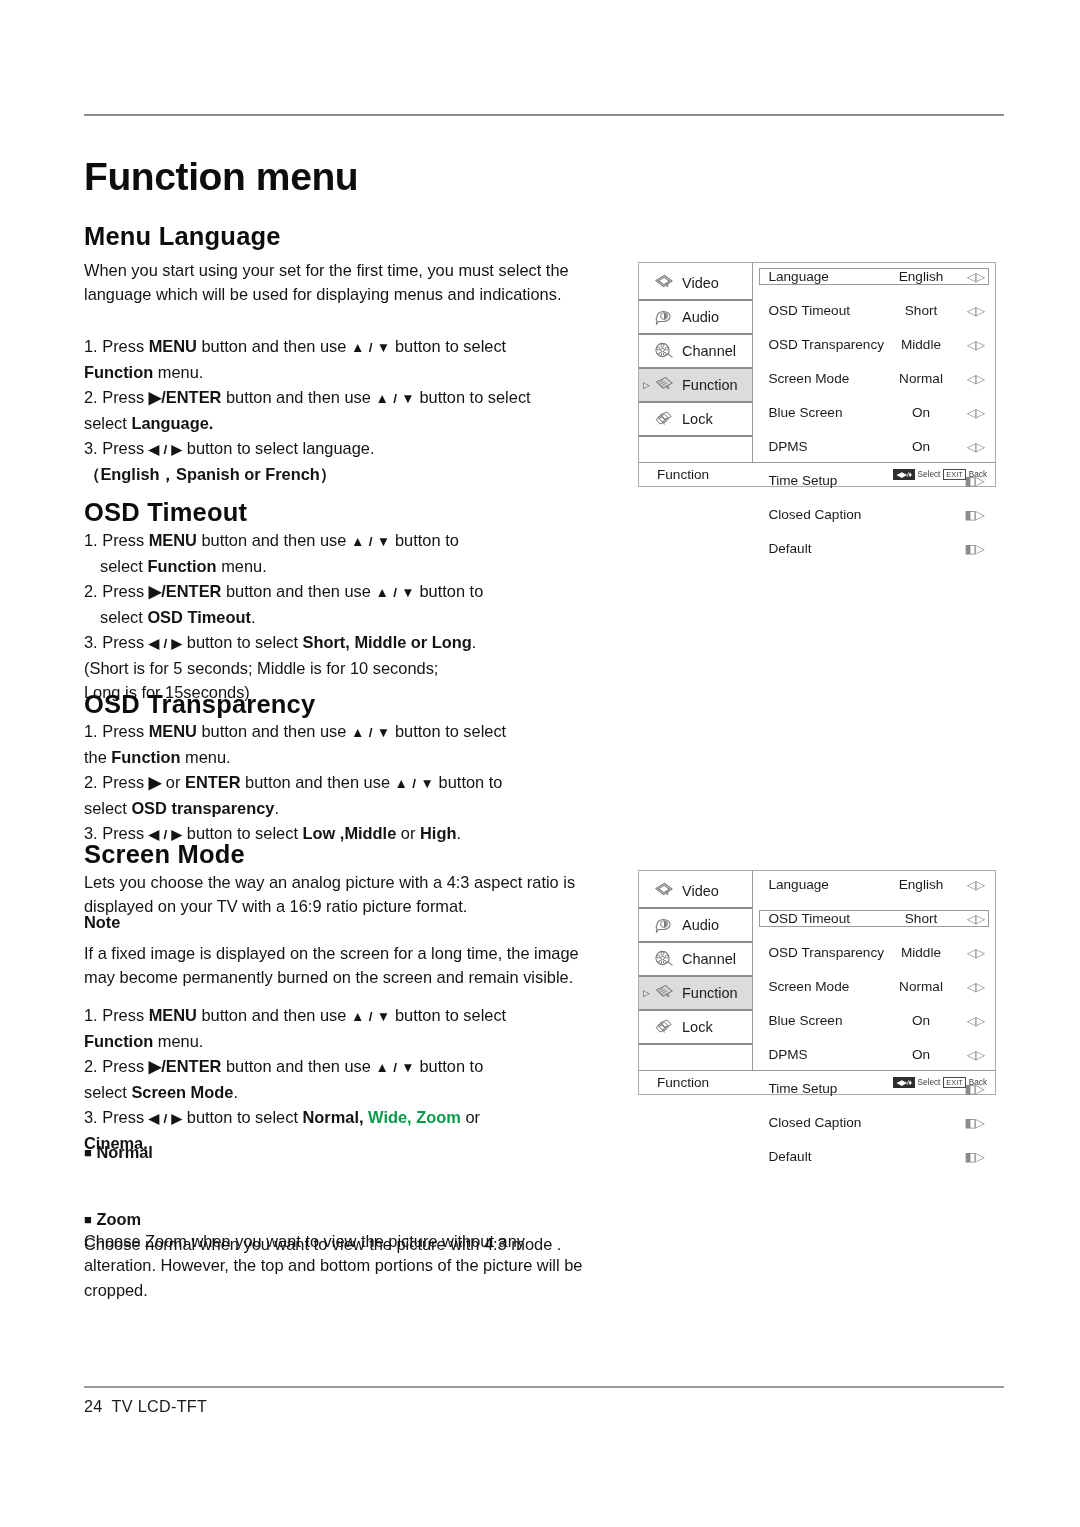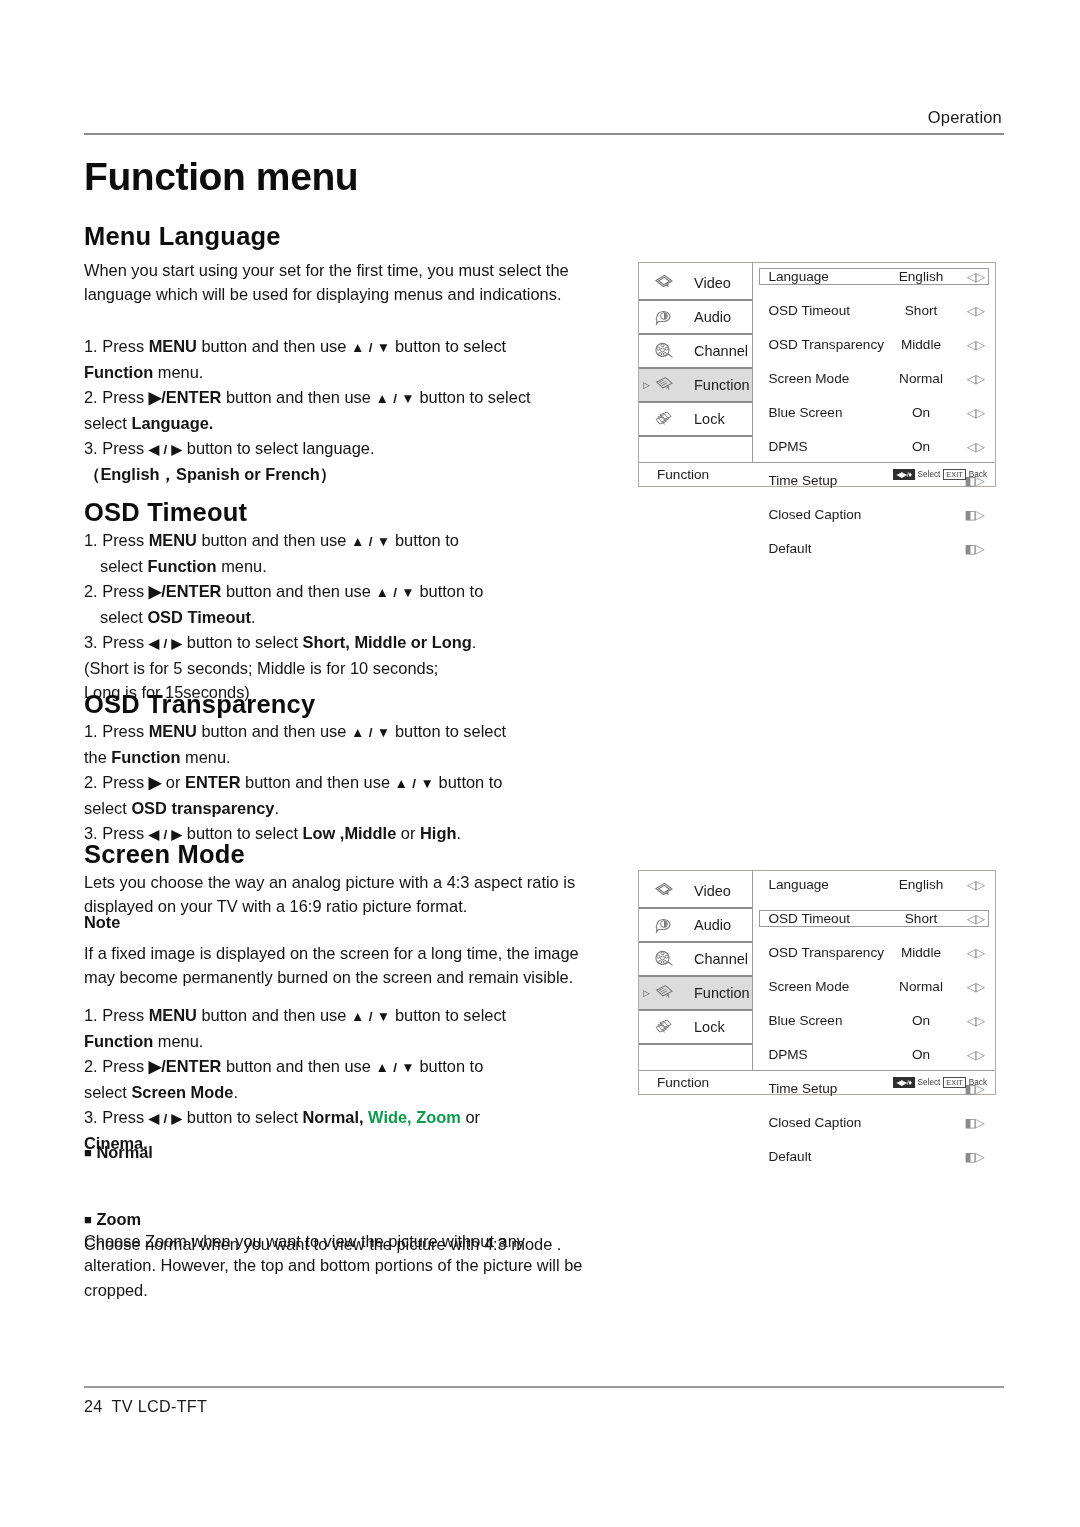--- a/index.html
+++ b/index.html
@@ -86,21 +86,21 @@
     padding: 4px 0 0 0;
     display: flex;
     flex-direction: column;
   }
   .side-item {
     position: relative;
     height: 34px;
     display: flex;
     align-items: center;
     padding-left: 14px;
-    gap: 19px;
+    gap: 7px;
     border-bottom: 2.5px solid #8c8c8c;
     font-size: 14.5px;
     color: #1c1c1c;
   }
   .side-item:first-child { border-top: none; }
   .side-item.active { background: #dcdcdc; }
   .side-item .caret {
     position: absolute;
     left: 4px;
     font-size: 9px;
@@ -190,21 +190,20 @@
     font-size: 16.2px;
     letter-spacing: .3px;
     color: #1a1a1a;
   }
   .page-footer .ftr-text .pg { font-weight: normal; margin-right: 9px; }
 </style>
 </head>
 <body>
 
 <div class="page-header">
-  <div class="hdr-text">Operation</div>
   <div class="hdr-rule"></div>
 </div>
 
 <div class="doc-title">Function menu</div>
 
 <div class="h2" style="top:222px;">Menu Language</div>
 
 <div class="para" style="top:258px;">When you start using your set for the first time, you must select the language which will be used for displaying menus and indications.</div>
 
 <div class="para" style="top:334px;">

